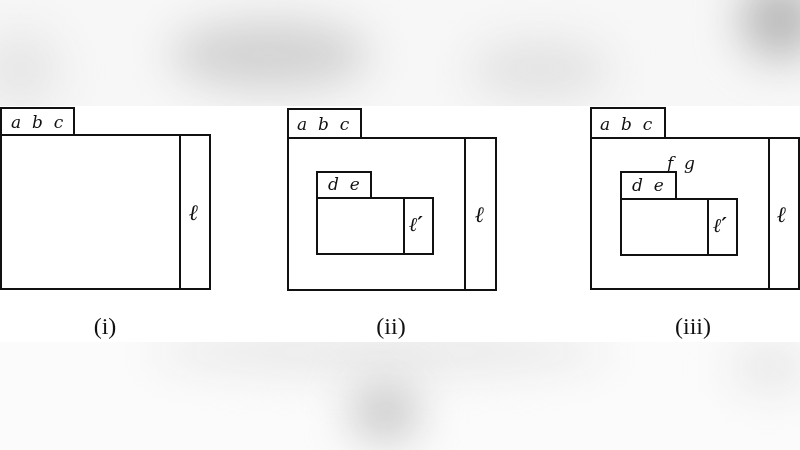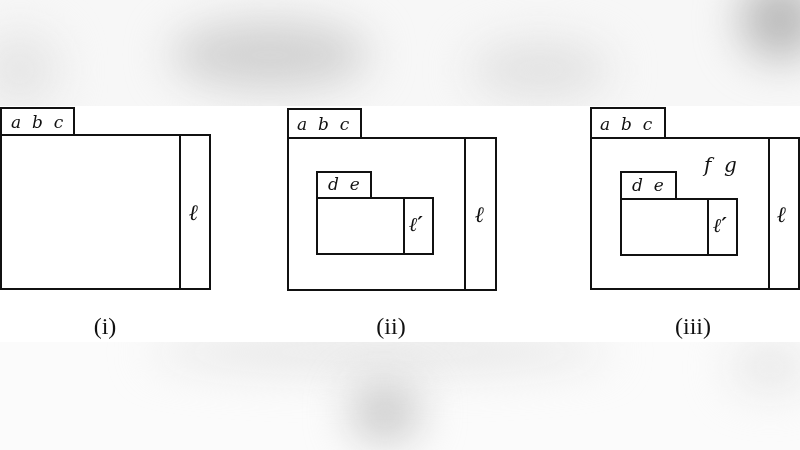--- a/index.html
+++ b/index.html
@@ -79,21 +79,21 @@
   <span class="caption" style="left:351px;top:314px;text-align:center;">(ii)</span>
 </div>
 
 <div class="fig" style="left:0;top:0;">
   <div class="box" style="left:590px;top:107px;width:76px;height:32px;"></div>
   <span class="lbl" style="left:600px;top:116px;font-size:17px;">a  b  c</span>
   <div class="box" style="left:590px;top:137px;width:210px;height:153px;"></div>
   <div class="vline" style="left:768px;top:137px;height:153px;"></div>
   <span class="lbl ell" style="left:777px;top:203px;font-size:22px;">ℓ</span>
 
-  <span class="lbl" style="left:704px;top:155px;font-size:20px;">f  g</span>
+  <span class="lbl" style="left:667px;top:155px;font-size:17px;">f  g</span>
 
   <div class="box" style="left:620px;top:171px;width:57px;height:29px;"></div>
   <span class="lbl" style="left:632px;top:177px;font-size:17px;">d  e</span>
   <div class="box" style="left:620px;top:198px;width:118px;height:58px;"></div>
   <div class="vline" style="left:707px;top:198px;height:58px;"></div>
   <span class="lbl ell" style="left:713px;top:215px;font-size:20px;">ℓ′</span>
 
   <span class="caption" style="left:653px;top:314px;">(iii)</span>
 </div>
 

